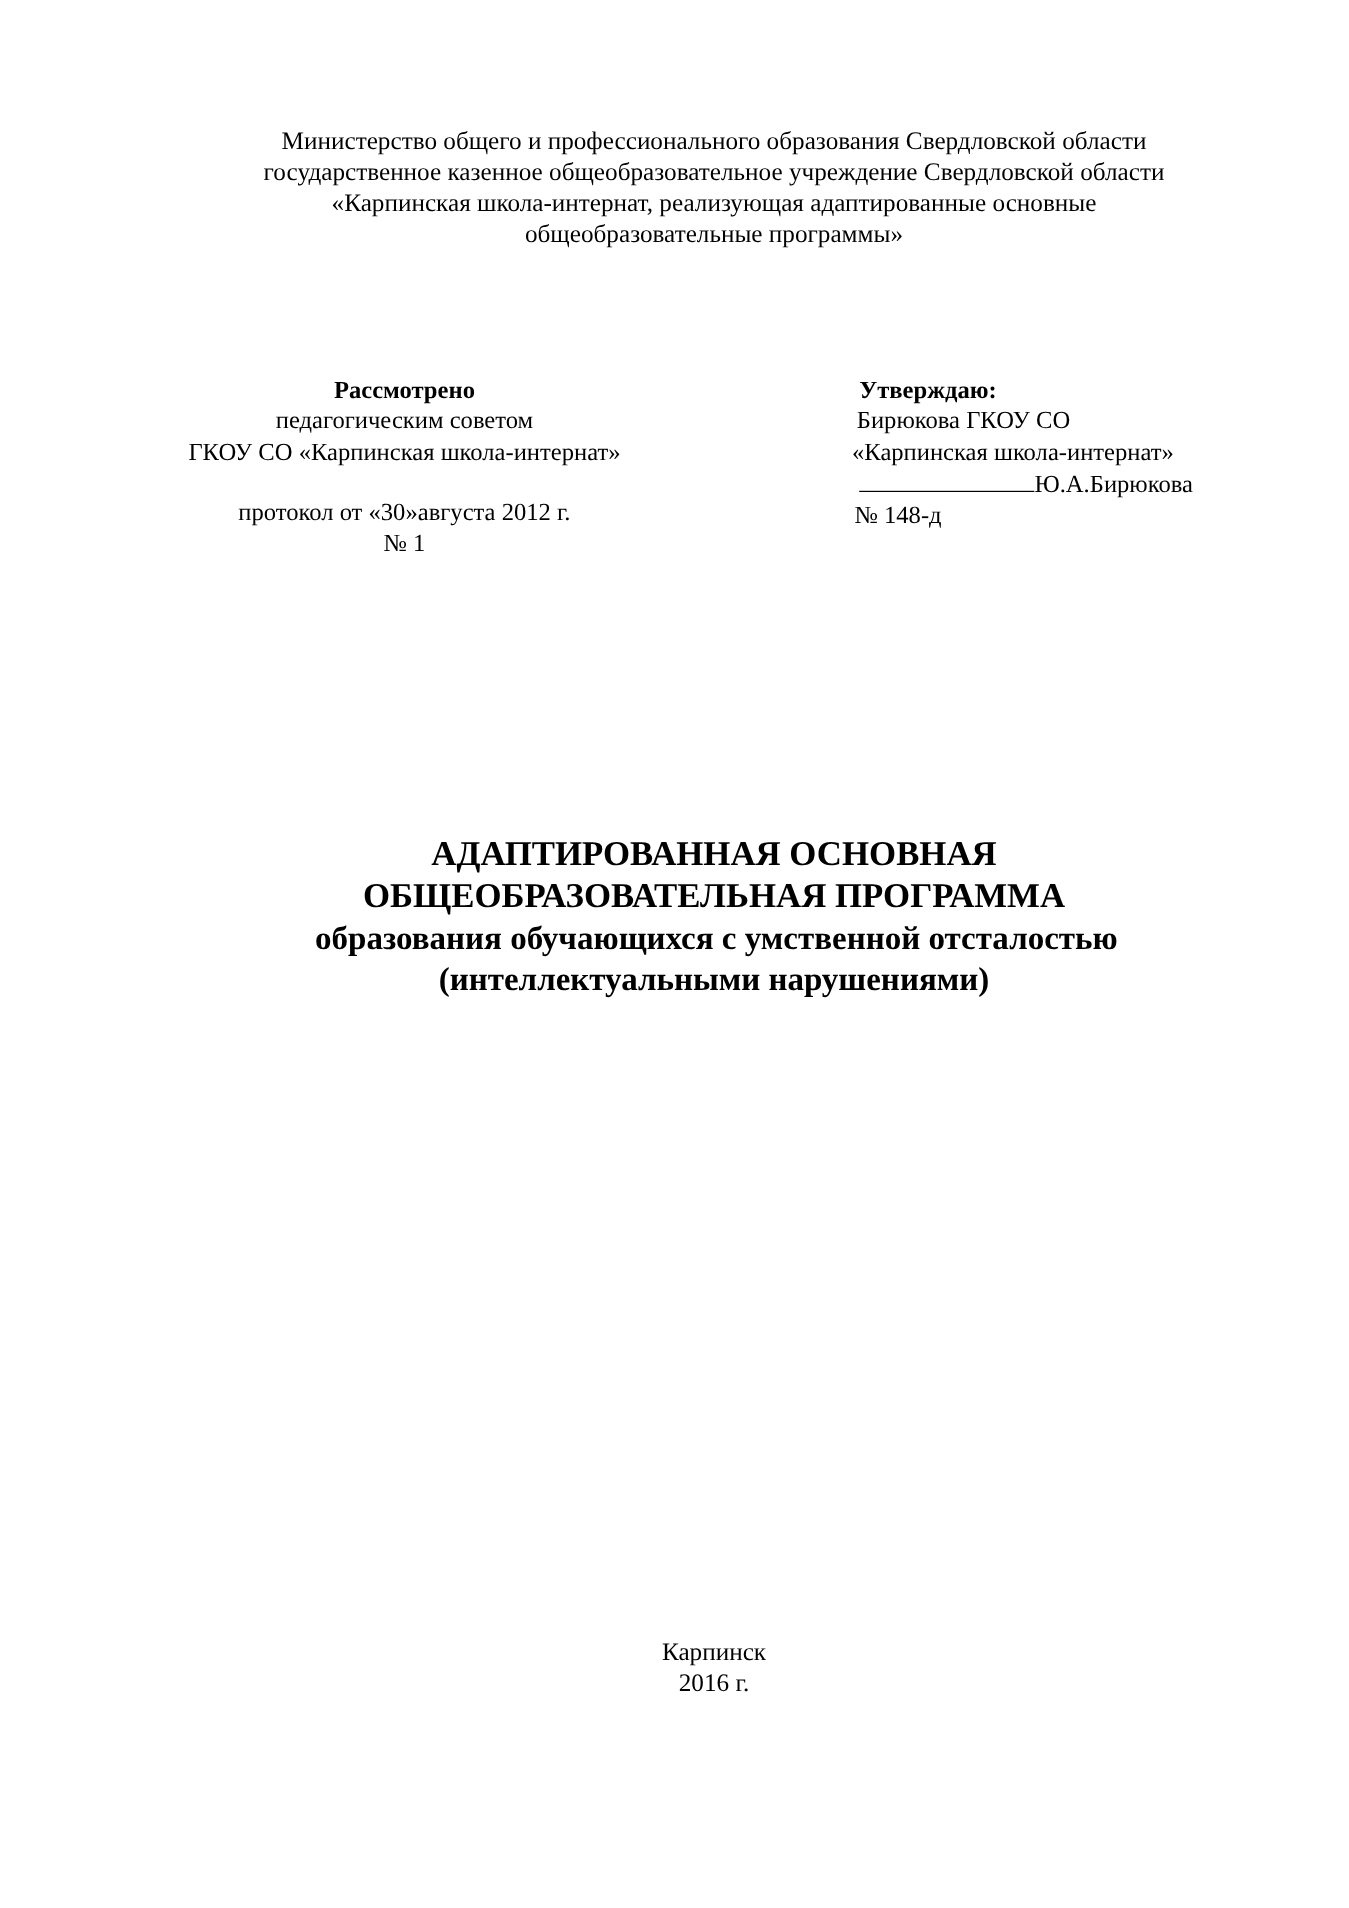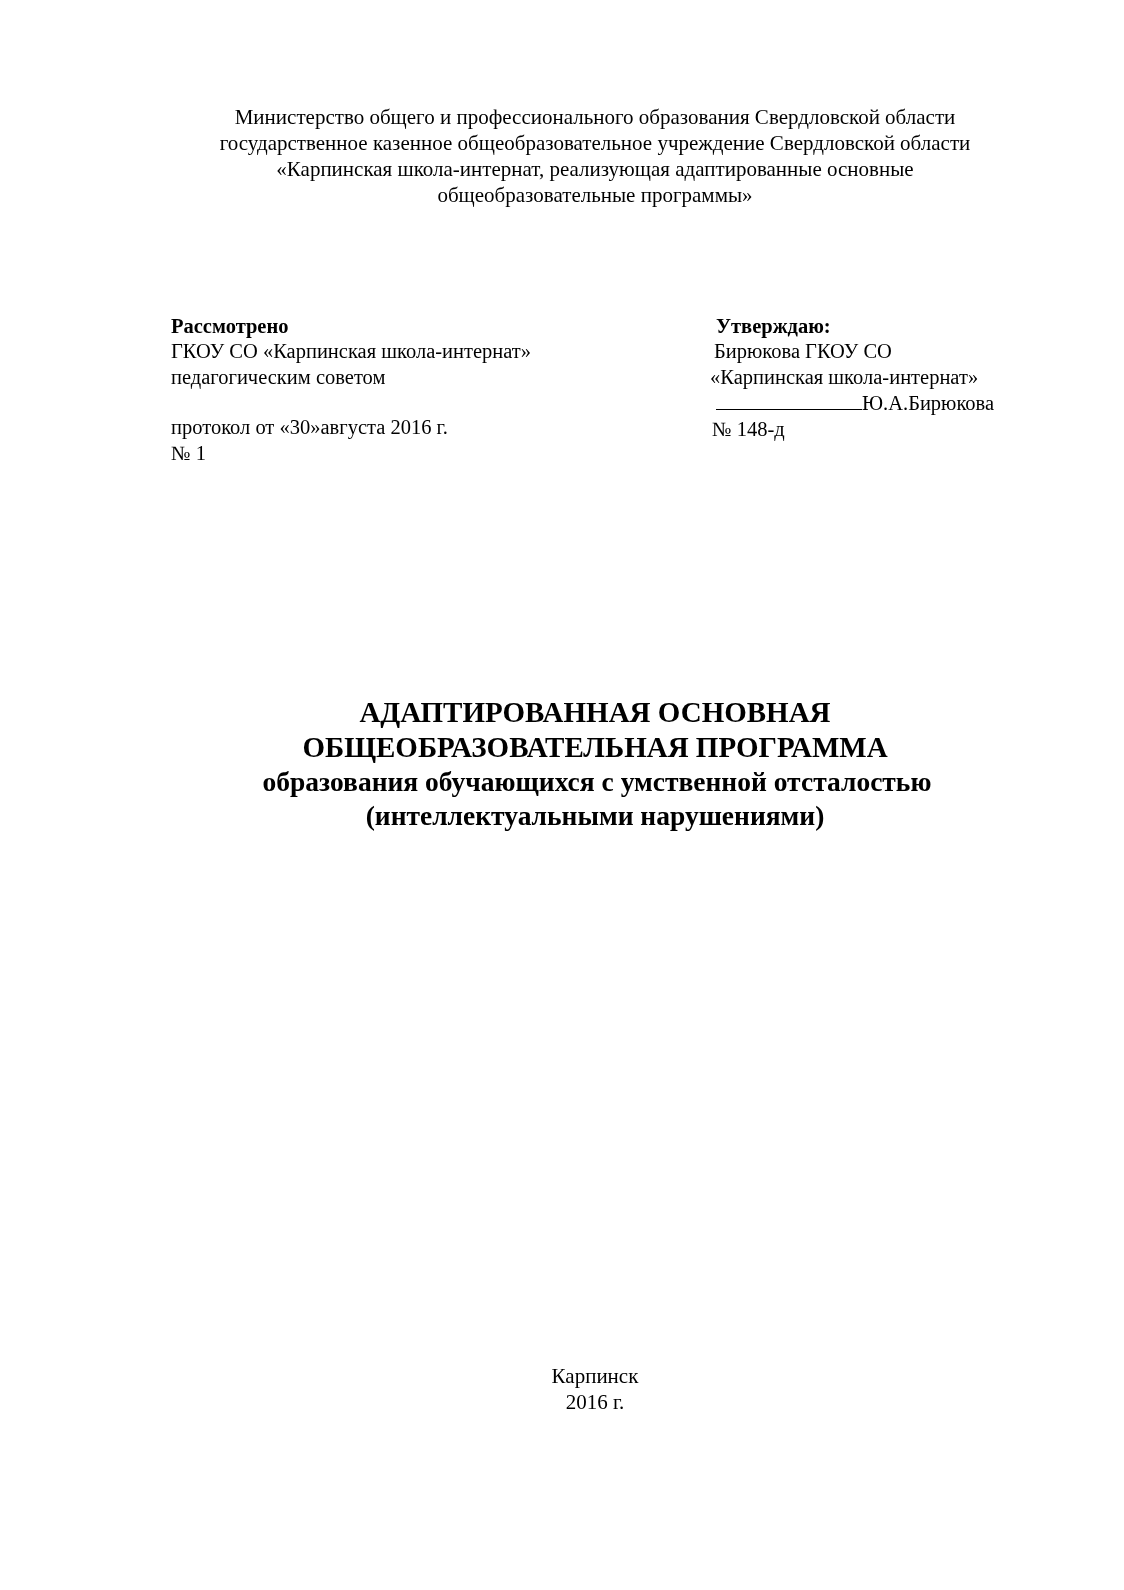--- a/index.html
+++ b/index.html
@@ -7,21 +7,21 @@
       width: 1124px; height: 1590px; position: relative; overflow: hidden;
       font-family: "Liberation Serif", "DejaVu Serif", serif;
       color: #000;
     }
     .abs { position: absolute; }
     .header {
       left: 0; width: 1190px; top: 104px; text-align: center;
       font-size: 21px; line-height: 26px;
     }
     .col { font-size: 20.5px; line-height: 25.4px; }
-    .left-col { left: 171px; top: 314px; }
+    .left-col { left: 157px; top: 314px; text-align: center; }
     .right-col { left: 708px; top: 314px; }
     .bold { font-weight: bold; }
     .gap { height: 25px; }
     .sigline { display: inline-block; width: 146px; border-bottom: 1px solid #000; height: 19px; vertical-align: baseline; margin-left: 8px; }
     .title {
       left: 0; width: 1190px; top: 695px; text-align: center;
       font-weight: bold; font-size: 29px; line-height: 35px;
     }
     .subtitle { font-size: 27.5px; line-height: 34px; }
     .footer {
@@ -34,24 +34,24 @@
 
 <div class="abs header">
   <div>Министерство общего и профессионального образования Свердловской области</div>
   <div>государственное казенное общеобразовательное учреждение Свердловской области</div>
   <div>«Карпинская школа-интернат, реализующая адаптированные основные</div>
   <div>общеобразовательные программы»</div>
 </div>
 
 <div class="abs col left-col">
   <div class="bold">Рассмотрено</div>
+  <div>педагогическим советом</div>
   <div>ГКОУ СО «Карпинская  школа-интернат»</div>
-  <div>педагогическим советом</div>
   <div class="gap"></div>
-  <div>протокол  от   «30»августа 2016 г.</div>
+  <div>протокол  от   «30»августа 2012 г.</div>
   <div>№ 1</div>
 </div>
 
 <div class="abs col right-col">
   <div class="bold" style="padding-left:8px">Утверждаю:</div>
   <div style="padding-left:6px">Бирюкова ГКОУ СО</div>
   <div style="padding-left:2px">«Карпинская школа-интернат»</div>
   <div>
     <span class="sigline"></span><span>Ю.А.Бирюкова</span>
   </div>

